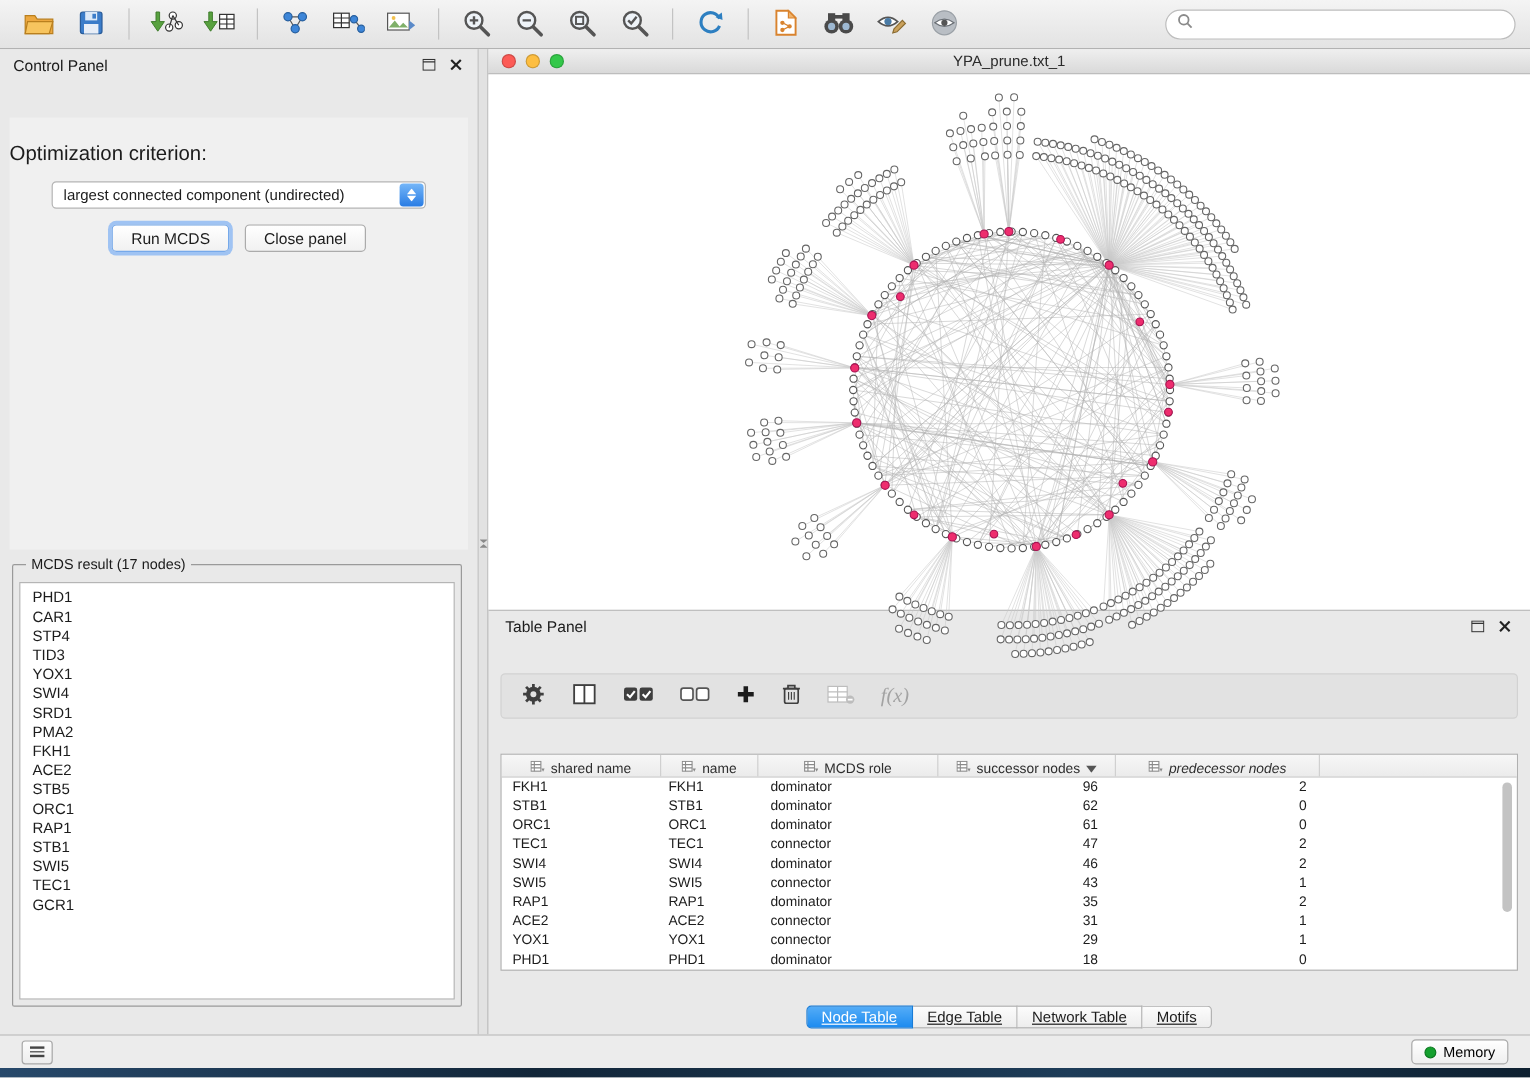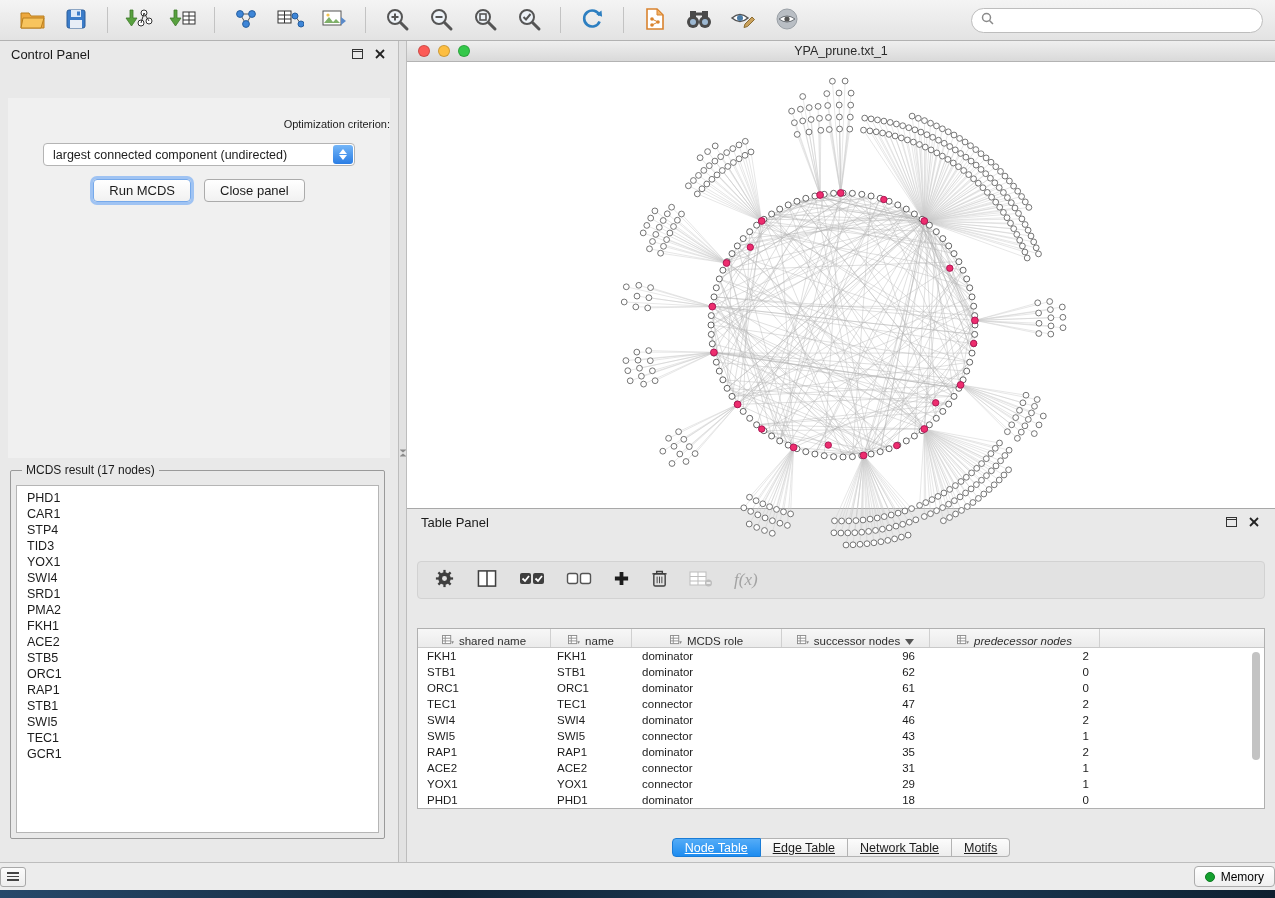--- a/index.html
+++ b/index.html
@@ -39,21 +39,21 @@
 
   .cp-tabs { position:absolute; top:32px; left:0; right:0; display:flex; justify-content:center; }
   .tab { height:21px; padding:0 13px; font-size:12.5px; display:flex; align-items:center;
          background:linear-gradient(#fefefe,#ececec); border:1px solid #adadad; border-left:none;
          color:#1c1c1c; cursor:default; }
   .tab:first-child { border-left:1px solid #adadad; border-radius:4px 0 0 4px; }
   .tab:last-child { border-radius:0 4px 4px 0; }
   .tab.active { background:linear-gradient(#54acf7,#1d8cf0); color:#fff; border-color:#1a7cd6; }
 
   .cp-box { position:absolute; top:57px; left:8px; right:8px; height:360px; background:#f0f0f0; }
-  .opt-label { text-align:right; margin-top:20px; font-size:11px; }
+  .opt-label { text-align:left; margin-top:20px; font-size:17px; }
   .dropdown { margin:13px auto 0; width:312px; height:23px; background:#fff;
               border:1px solid #b4b4b4; border-radius:4px; position:relative;
               display:flex; align-items:center; padding-left:9px; font-size:12.5px; }
   .dd-stepper { position:absolute; right:1px; top:1px; bottom:1px; width:20px; border-radius:3px;
                 background:linear-gradient(#74b6f8,#2a7de4); display:flex; flex-direction:column;
                 align-items:center; justify-content:center; gap:1px; }
   .btn-row { display:flex; justify-content:center; gap:13px; margin-top:13px; }
   .btn { height:23px; padding:0 15px; background:linear-gradient(#ffffff,#f1f1f1);
          border:1px solid #ababab; border-radius:4px; font-size:13px; color:#1c1c1c;
          font-family:"Liberation Sans",sans-serif; }
@@ -110,21 +110,21 @@
 
   .tp-tabs { height:29px; display:flex; justify-content:center; align-items:center; }
   .ttab { height:19px; padding:0 12px; font-size:12.5px; display:flex; align-items:center;
           background:linear-gradient(#fcfcfc,#ededed); border:1px solid #b3b3b3; border-left:none; color:#1c1c1c;text-decoration:underline; }
   .ttab:first-child { border-left:1px solid #b3b3b3; border-radius:4px 0 0 4px; }
   .ttab:last-child { border-radius:0 4px 4px 0; }
   .ttab.active { background:linear-gradient(#54acf7,#1d8cf0); color:#fff; border-color:#1a7cd6; }
 
   
   .statusbar { position:absolute; left:0; right:0; bottom:8px; height:28px; background:#ececec;
-               border-top:1px solid #bdbdbd; display:flex; align-items:center; padding:0 0; }
+               border-top:1px solid #bdbdbd; display:flex; align-items:center; padding:0 18px; }
   .menu-btn { width:26px; height:20px; border:1px solid #a8a8a8; border-radius:3px;
               background:linear-gradient(#fbfbfb,#ededed); display:flex; flex-direction:column;
               align-items:center; justify-content:center; gap:2px; }
   .menu-btn i { display:block; width:12px; height:1.5px; background:#444; }
   .memory-btn { margin-left:auto; height:21px; border:1px solid #ababab; border-radius:4px;
                 background:linear-gradient(#ffffff,#efefef); display:flex; align-items:center;
                 gap:6px; padding:0 10px; font-size:12px; font-family:"Liberation Sans",sans-serif; }
   .green-dot { width:10px; height:10px; border-radius:50%; background:#14a02e; border:1px solid #0d7a21; }
   .wallpaper { position:absolute; left:0; right:0; bottom:0; height:8px;
                background:linear-gradient(90deg,#27496b,#122639 35%,#1d3c58 70%,#0e2030); }

